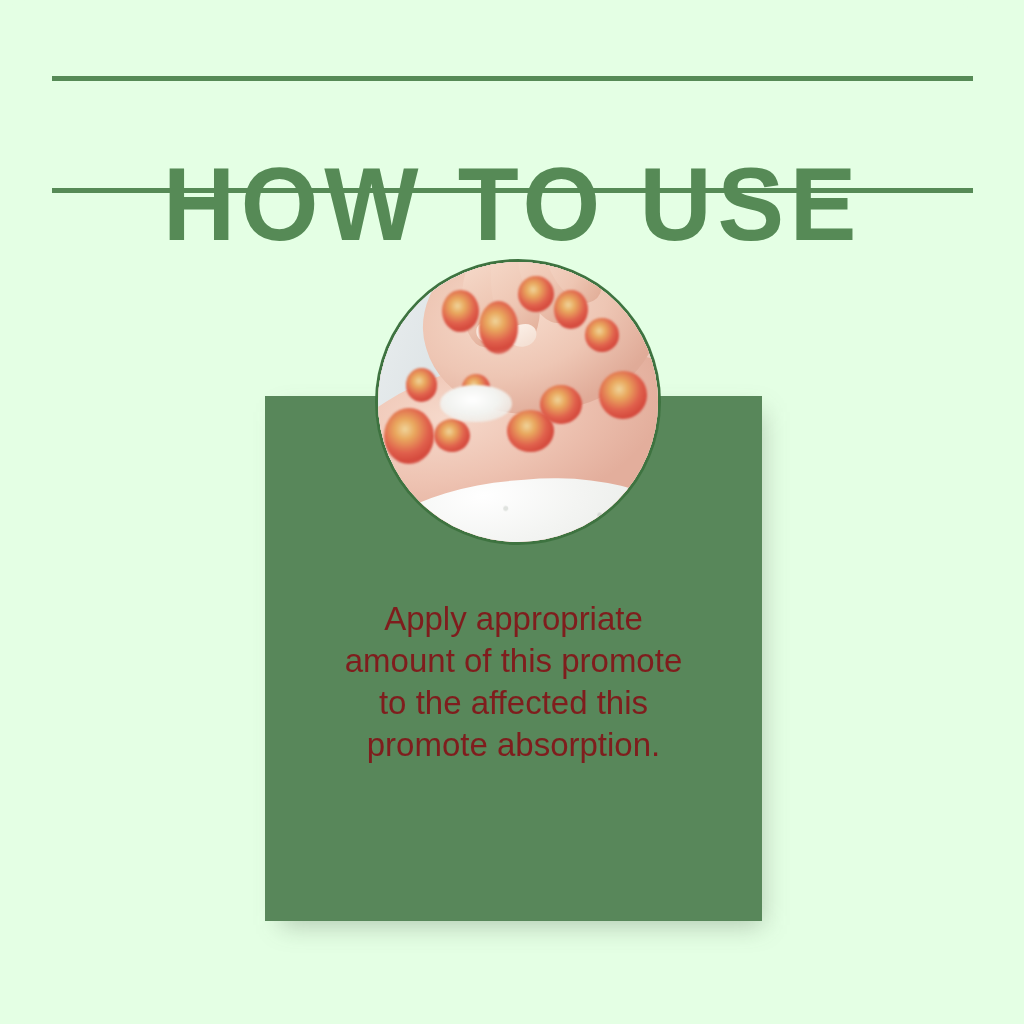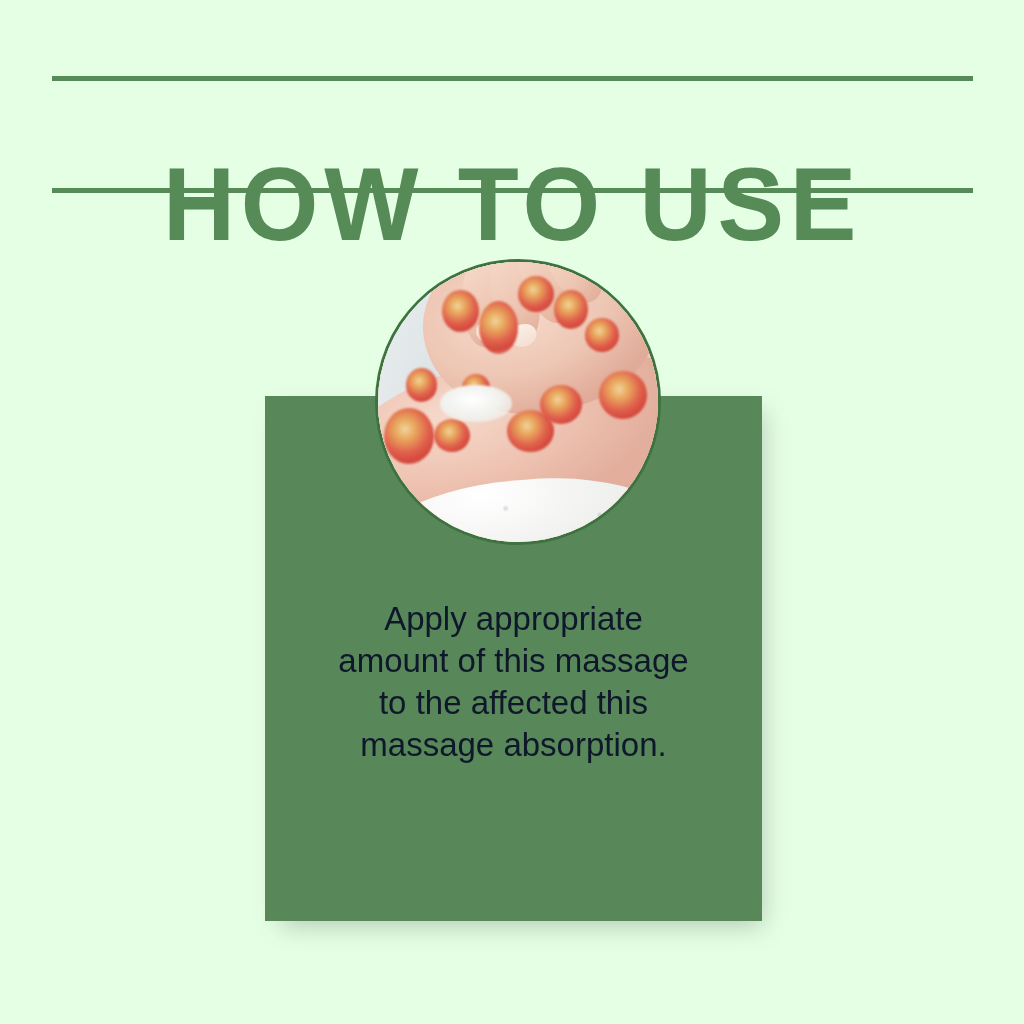--- a/index.html
+++ b/index.html
@@ -204,21 +204,21 @@
       radial-gradient(circle at 85% 52%, rgba(190,196,190,0.4) 0 2px, transparent 3px);
   }
 
   
   .card-text {
     position: absolute;
     left: 285px;
     top: 598px;
     width: 457px;
     text-align: center;
-    color: #0f172a;
+    color: #7f1d1d;
     font-size: 33px;
     line-height: 42px;
     font-weight: 400;
   }
   .card-text .line { display: block; white-space: nowrap; }
 </style>
 </head>
 <body>
 
 <div id="poster">
@@ -260,18 +260,18 @@
       <div class="lesion l12"></div>
       <div class="cream"></div>
       <div class="towel">
         <div class="towel-tex"></div>
       </div>
     </div>
   </div>
 
   <div class="card-text">
     <span class="line">Apply appropriate</span>
-    <span class="line">amount of this massage</span>
+    <span class="line">amount of this promote</span>
     <span class="line">to the affected this</span>
-    <span class="line">massage absorption.</span>
+    <span class="line">promote absorption.</span>
   </div>
 
 </div>
 
 </body></html>

